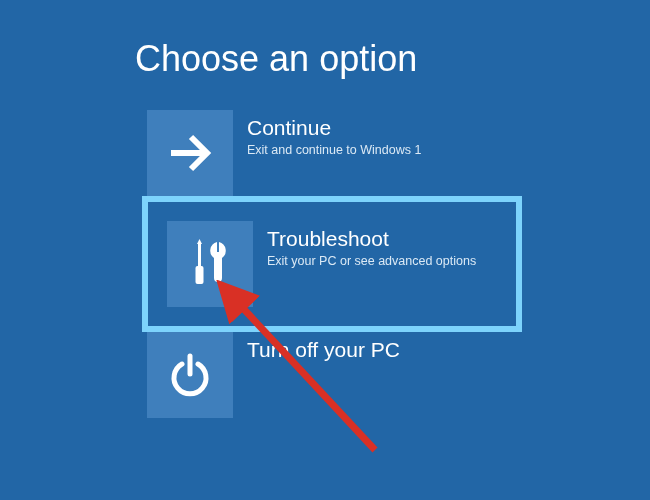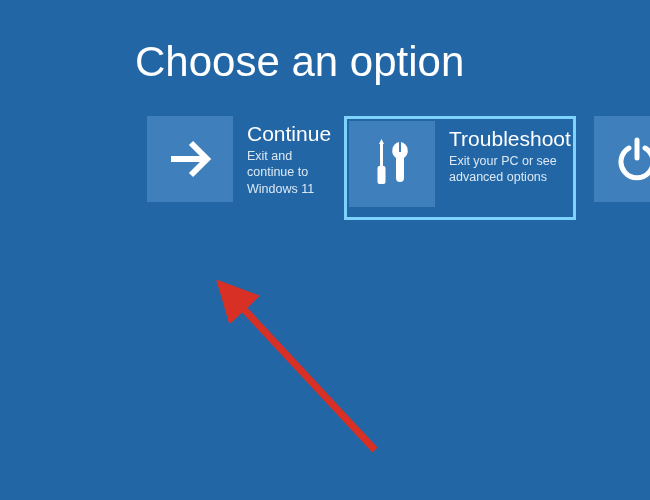--- a/index.html
+++ b/index.html
@@ -13,41 +13,40 @@
       background: #2266a6;
       font-family: "Segoe UI Light", "Segoe UI", sans-serif;
       color: #ffffff;
       overflow: hidden;
       position: relative;
     }
     .container {
       padding: 38px 0 0 135px;
     }
     .title {
-      font-size: 42px;
+      font-size: 36px;
       font-weight: 300;
       letter-spacing: 0px;
       margin-bottom: 30px;
     }
     .options {
       display: flex;
-      flex-direction: row;
-      gap: 18px;
+      flex-direction: column;
       margin-left: 12px;
     }
     .option {
       display: flex;
       align-items: flex-start;
       gap: 14px;
       width: 380px;
       cursor: pointer;
     }
     .option.selected {
-      border: 3px solid #7dd3fc;
-      padding: 2px;
+      border: 6px solid #7dd3fc;
+      padding: 19px;
       margin-left: -5px;
     }
     .tile {
       width: 86px;
       height: 86px;
       background: #3f7fbc;
       display: flex;
       align-items: center;
       justify-content: center;
       flex-shrink: 0;
@@ -85,21 +84,21 @@
       <div class="tile">
         <svg width="54" height="54" viewBox="0 0 54 54">
           <g stroke="#ffffff" stroke-width="6" fill="none" stroke-linecap="butt" stroke-linejoin="miter">
             <line x1="8" y1="27" x2="44" y2="27"></line>
             <polyline points="28,11 44,27 28,43"></polyline>
           </g>
         </svg>
       </div>
       <div class="text-block">
         <div class="opt-title">Continue</div>
-        <div class="opt-desc">Exit and continue to Windows 11</div>
+        <div class="opt-desc">Exit and continue to Windows 1</div>
       </div>
     </div>
 
     <div class="option selected">
       <div class="tile">
         <svg width="50" height="56" viewBox="0 0 50 56">
           <g fill="#ffffff">
 
             <rect x="13" y="8" width="3" height="22"></rect>
             <rect x="10.5" y="30" width="8" height="18" rx="2"></rect>

